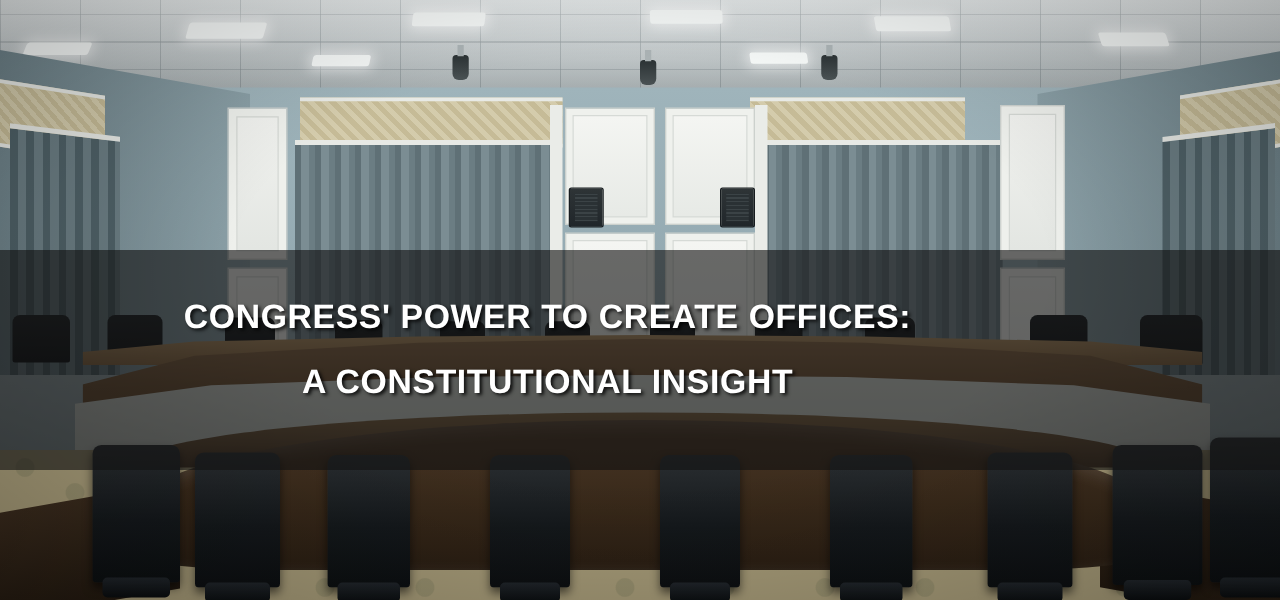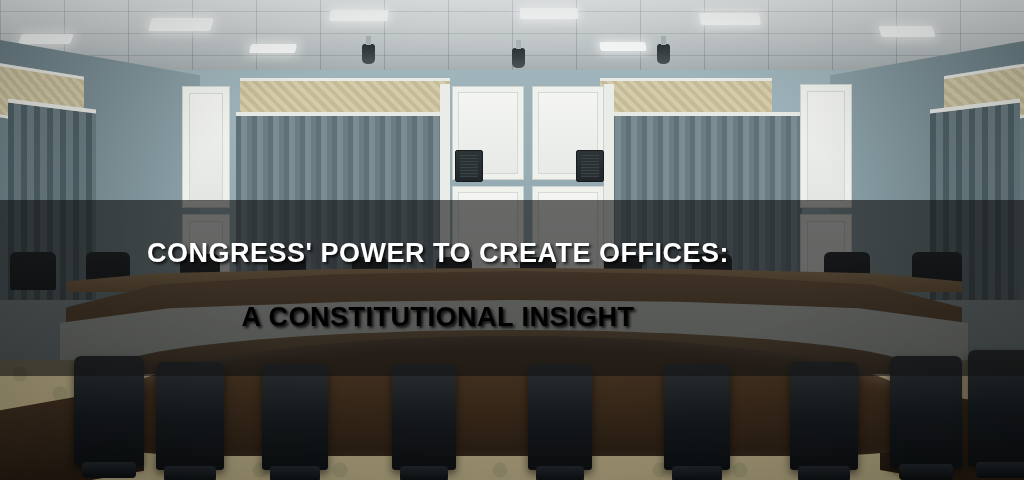--- a/index.html
+++ b/index.html
@@ -301,22 +301,22 @@
   }
   .line1 {
     display: block;
     color: #ffffff;
     font-size: 27px;
     font-weight: bold;
     text-shadow: 2px 2px 3px rgba(0,0,0,.8);
   }
   .line2 {
     display: block;
-    margin-top: 28px;
-    color: #000000;
+    margin-top: 16px;
+    color: #ffffff;
     font-size: 27px;
     font-weight: bold;
     text-shadow: 2px 2px 3px rgba(0,0,0,.85);
   }
 </style>
 </head>
 <body>
 
 <div id="stage">
 

